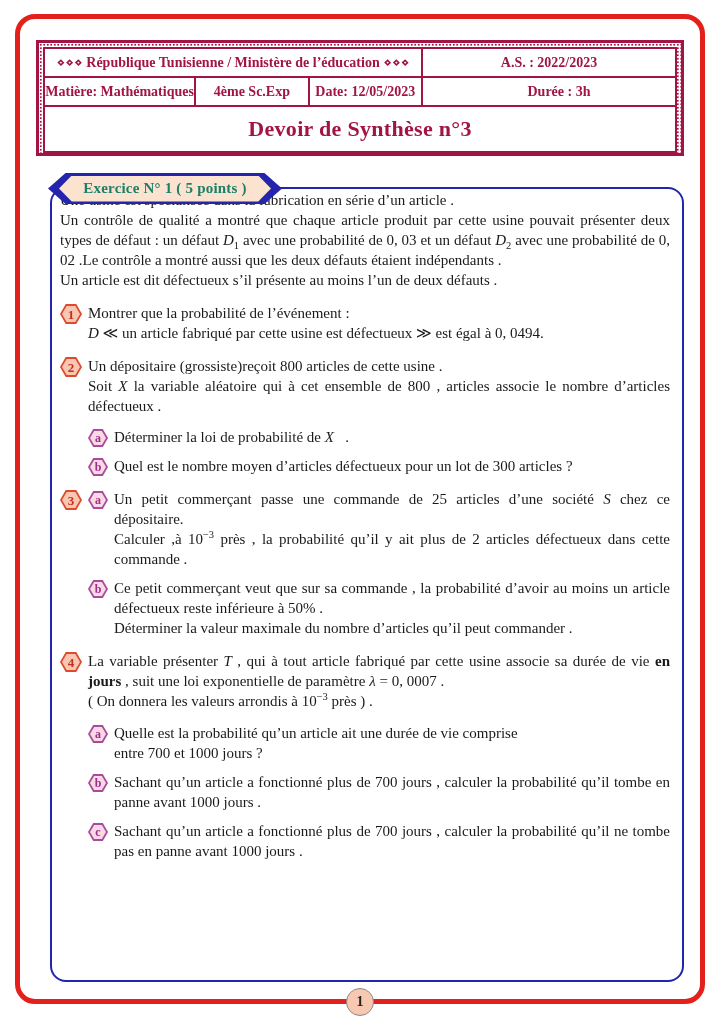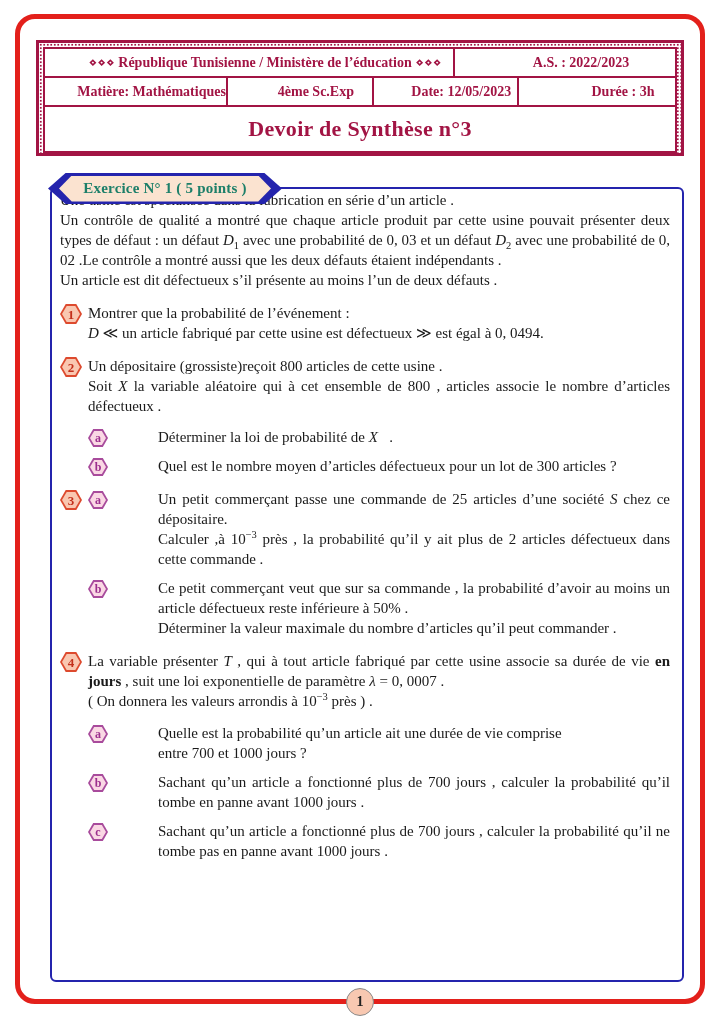--- a/index.html
+++ b/index.html
@@ -21,36 +21,36 @@
     background-size:3.5px 3.5px;
     padding:4px;box-sizing:border-box;
   }
   .header-inner{
     border:2px solid #a21444;background:#ffffff;height:100%;
     display:flex;flex-direction:column;color:#a21444;font-weight:bold;
   }
   .h-row{display:flex;border-bottom:2px solid #a21444;}
   .h-cell{
     display:flex;align-items:center;justify-content:center;
-    font-size:14px;height:27px;box-sizing:border-box;white-space:nowrap;margin-left:32px;
+    font-size:14px;height:27px;box-sizing:border-box;white-space:nowrap;
   }
   .c-rep{flex:0 0 60%;border-right:2px solid #a21444;}
   .c-year{flex:1;}
   .c-subj{flex:0 0 24%;border-right:2px solid #a21444;}
   .c-class{flex:0 0 18%;border-right:2px solid #a21444;}
   .c-date{flex:0 0 18%;border-right:2px solid #a21444;}
   .c-dur{flex:1;padding-left:20px;}
   .h-title{
     flex:1;display:flex;align-items:center;justify-content:center;
     font-size:22px;font-weight:bold;letter-spacing:0.3px;border-radius:13px;
   }
   
   .ex-box{
     position:absolute;left:50px;top:187px;width:634px;height:795px;
-    border:2.5px solid #2424ad;border-radius:6px;box-sizing:border-box;
+    border:2.5px solid #2424ad;border-radius:16px;box-sizing:border-box;
   }
   .ex-badge{
     position:absolute;top:-16px;left:-4px;width:234px;height:31px;
     clip-path:polygon(0 50%,7.5% 0,92.5% 0,100% 50%,92.5% 100%,7.5% 100%);
     background:#2424ad;display:flex;align-items:center;justify-content:center;
   }
   .ex-badge::before{
     content:'';position:absolute;left:11px;right:11px;top:2.5px;bottom:2.5px;
     clip-path:polygon(0 50%,6% 0,94% 0,100% 50%,94% 100%,6% 100%);
     background:#fbe3d0;
@@ -80,21 +80,21 @@
   .hexn{width:22px;height:20px;background:#dd4a2e;margin-top:1px;}
   .hexn::before{background:#f9c7b1;}
   .hexn > span{color:#c3301c;font-size:13px;}
   .hexl{width:20px;height:18px;background:#a84b9c;margin-top:2px;}
   .hexl::before{background:#fad8e4;}
   .hexl > span{color:#9c2f8e;font-size:12px;}
   
   .q{display:flex;align-items:flex-start;gap:6px;margin-top:13px;}
   .qbody{flex:1;min-width:0;}
   .sub{display:flex;align-items:flex-start;gap:6px;margin-top:9px;}
-  .sub .subbody{flex:1;min-width:0;margin-left:44px;}
+  .sub .subbody{flex:1;min-width:0;}
   .intro{margin-top:1px;}
   
   .page-circle{
     position:absolute;left:50%;top:988px;transform:translateX(-50%);
     width:26px;height:26px;border-radius:50%;
     background:#f8c8b1;border:1.5px solid #8a8a8a;
     display:flex;align-items:center;justify-content:center;
     font-weight:bold;font-size:14px;color:#222;z-index:2;
   }
 </style>

